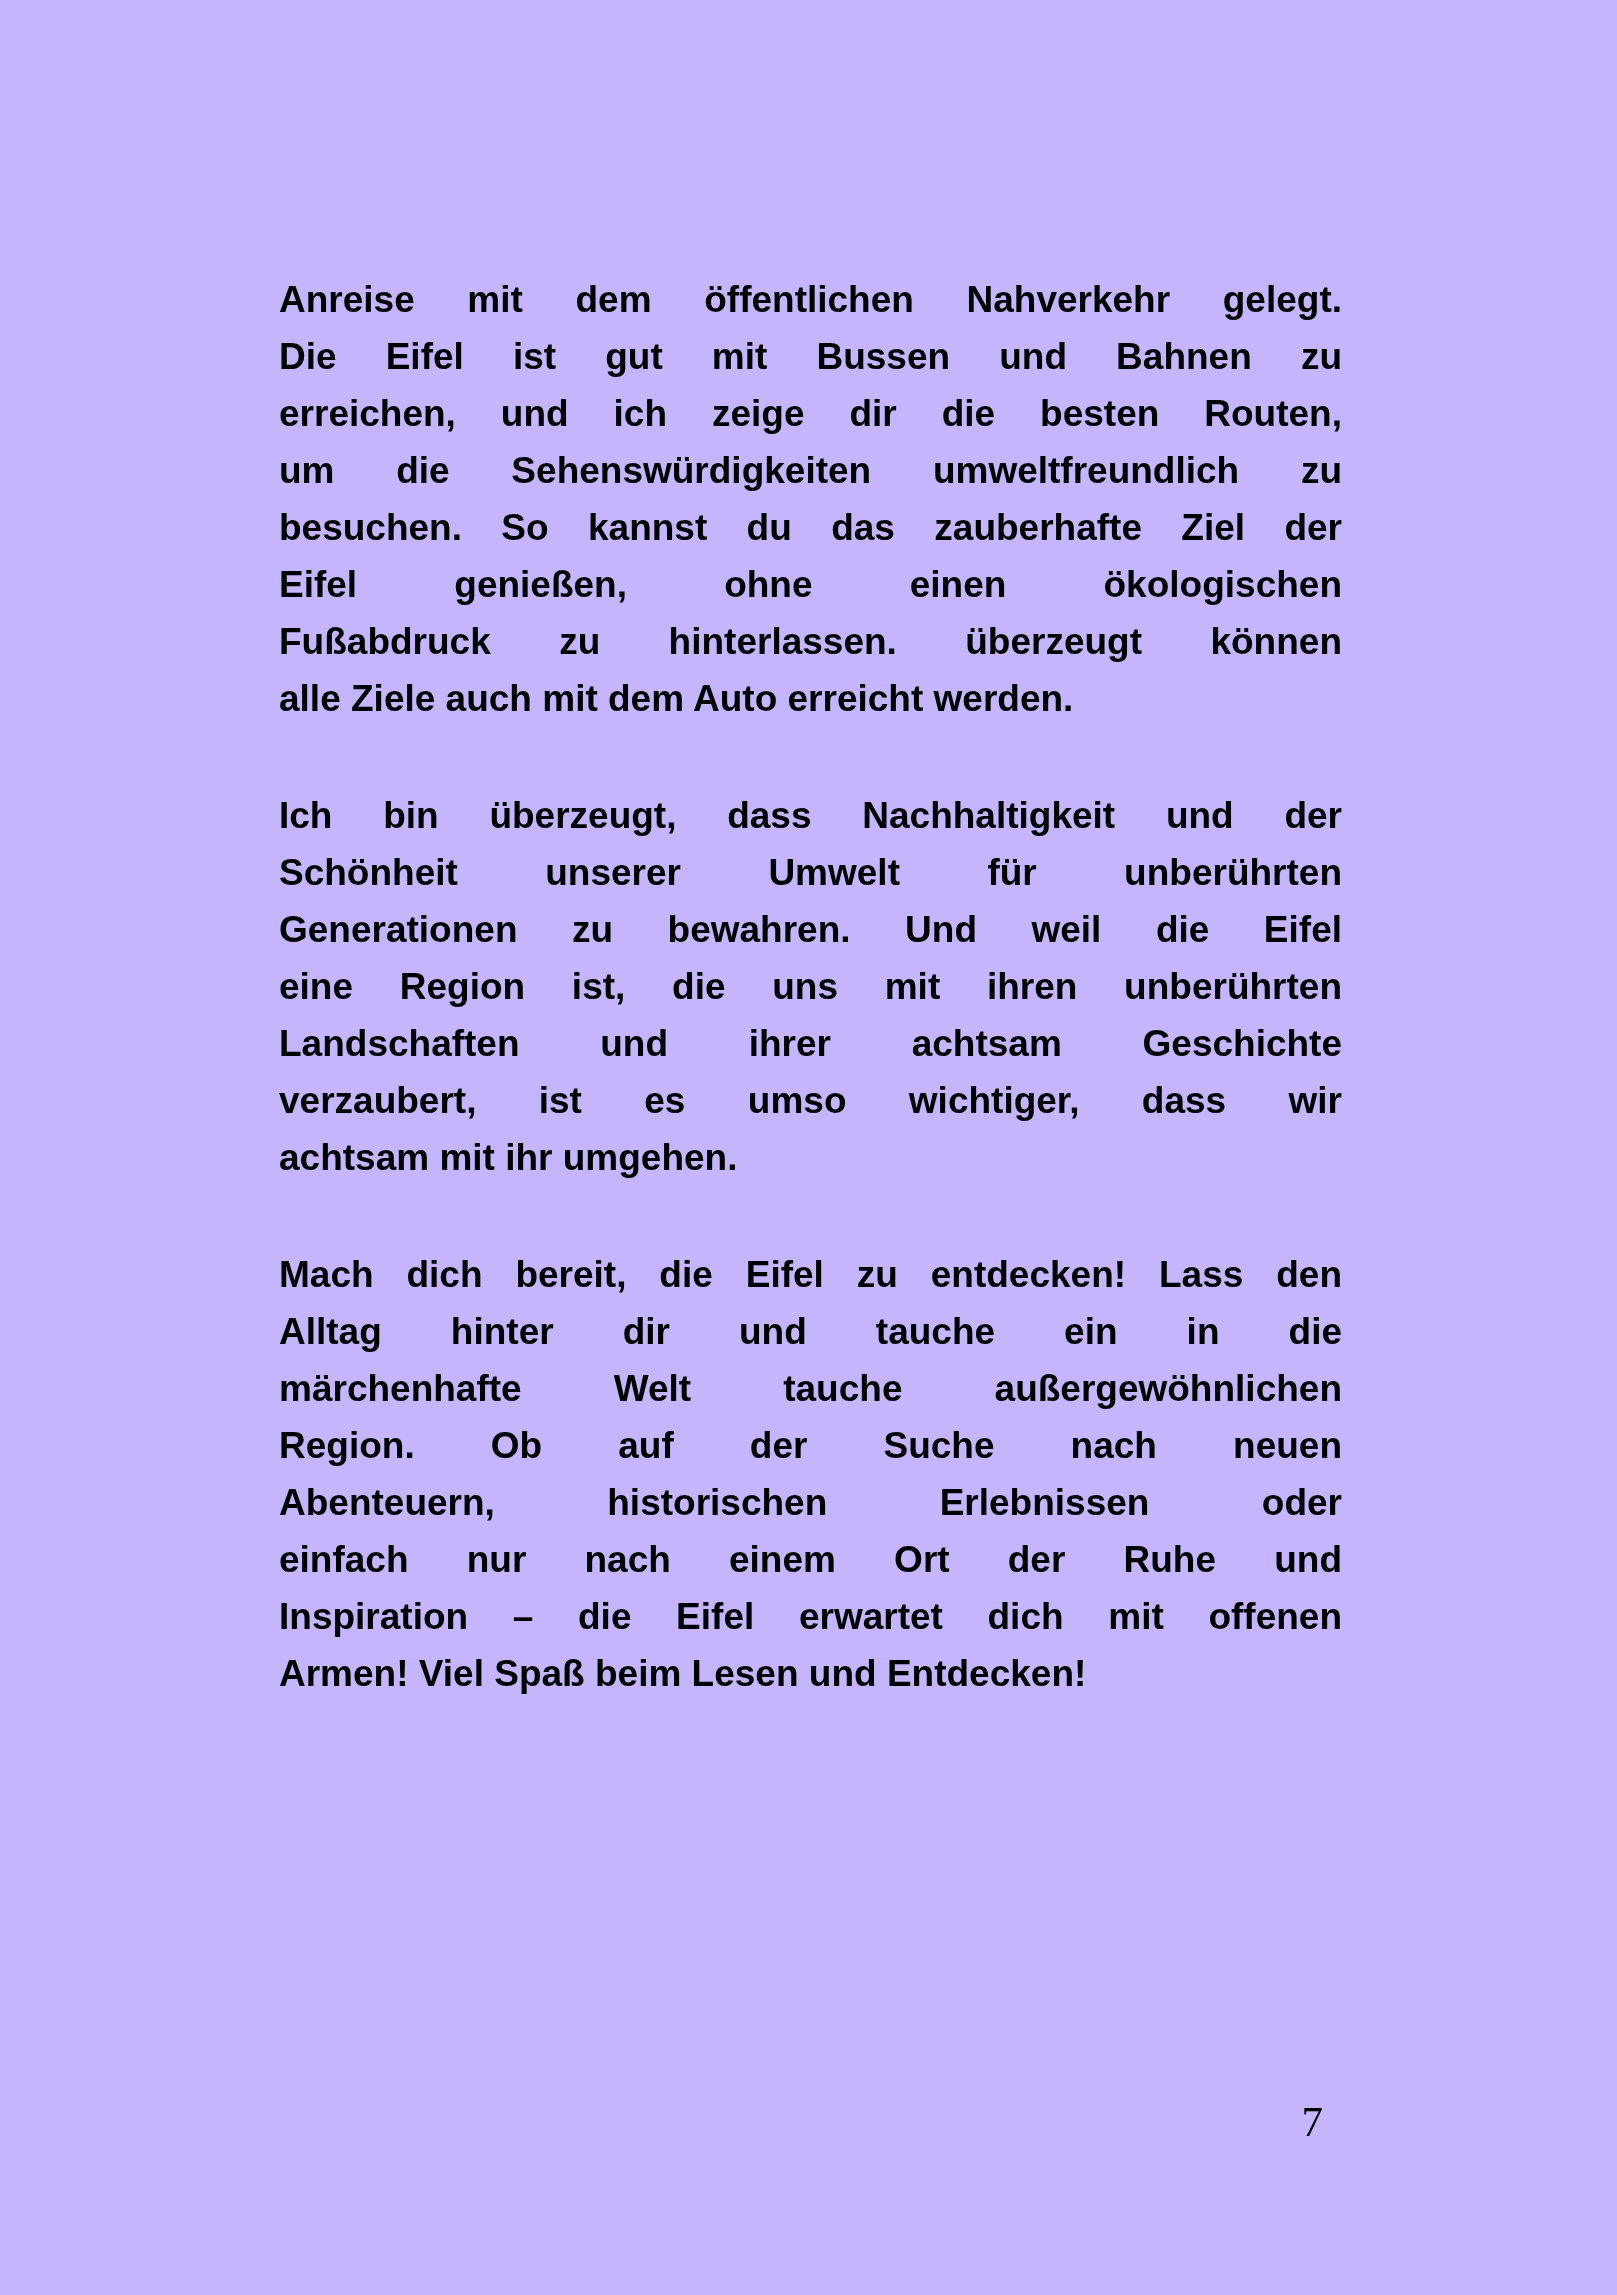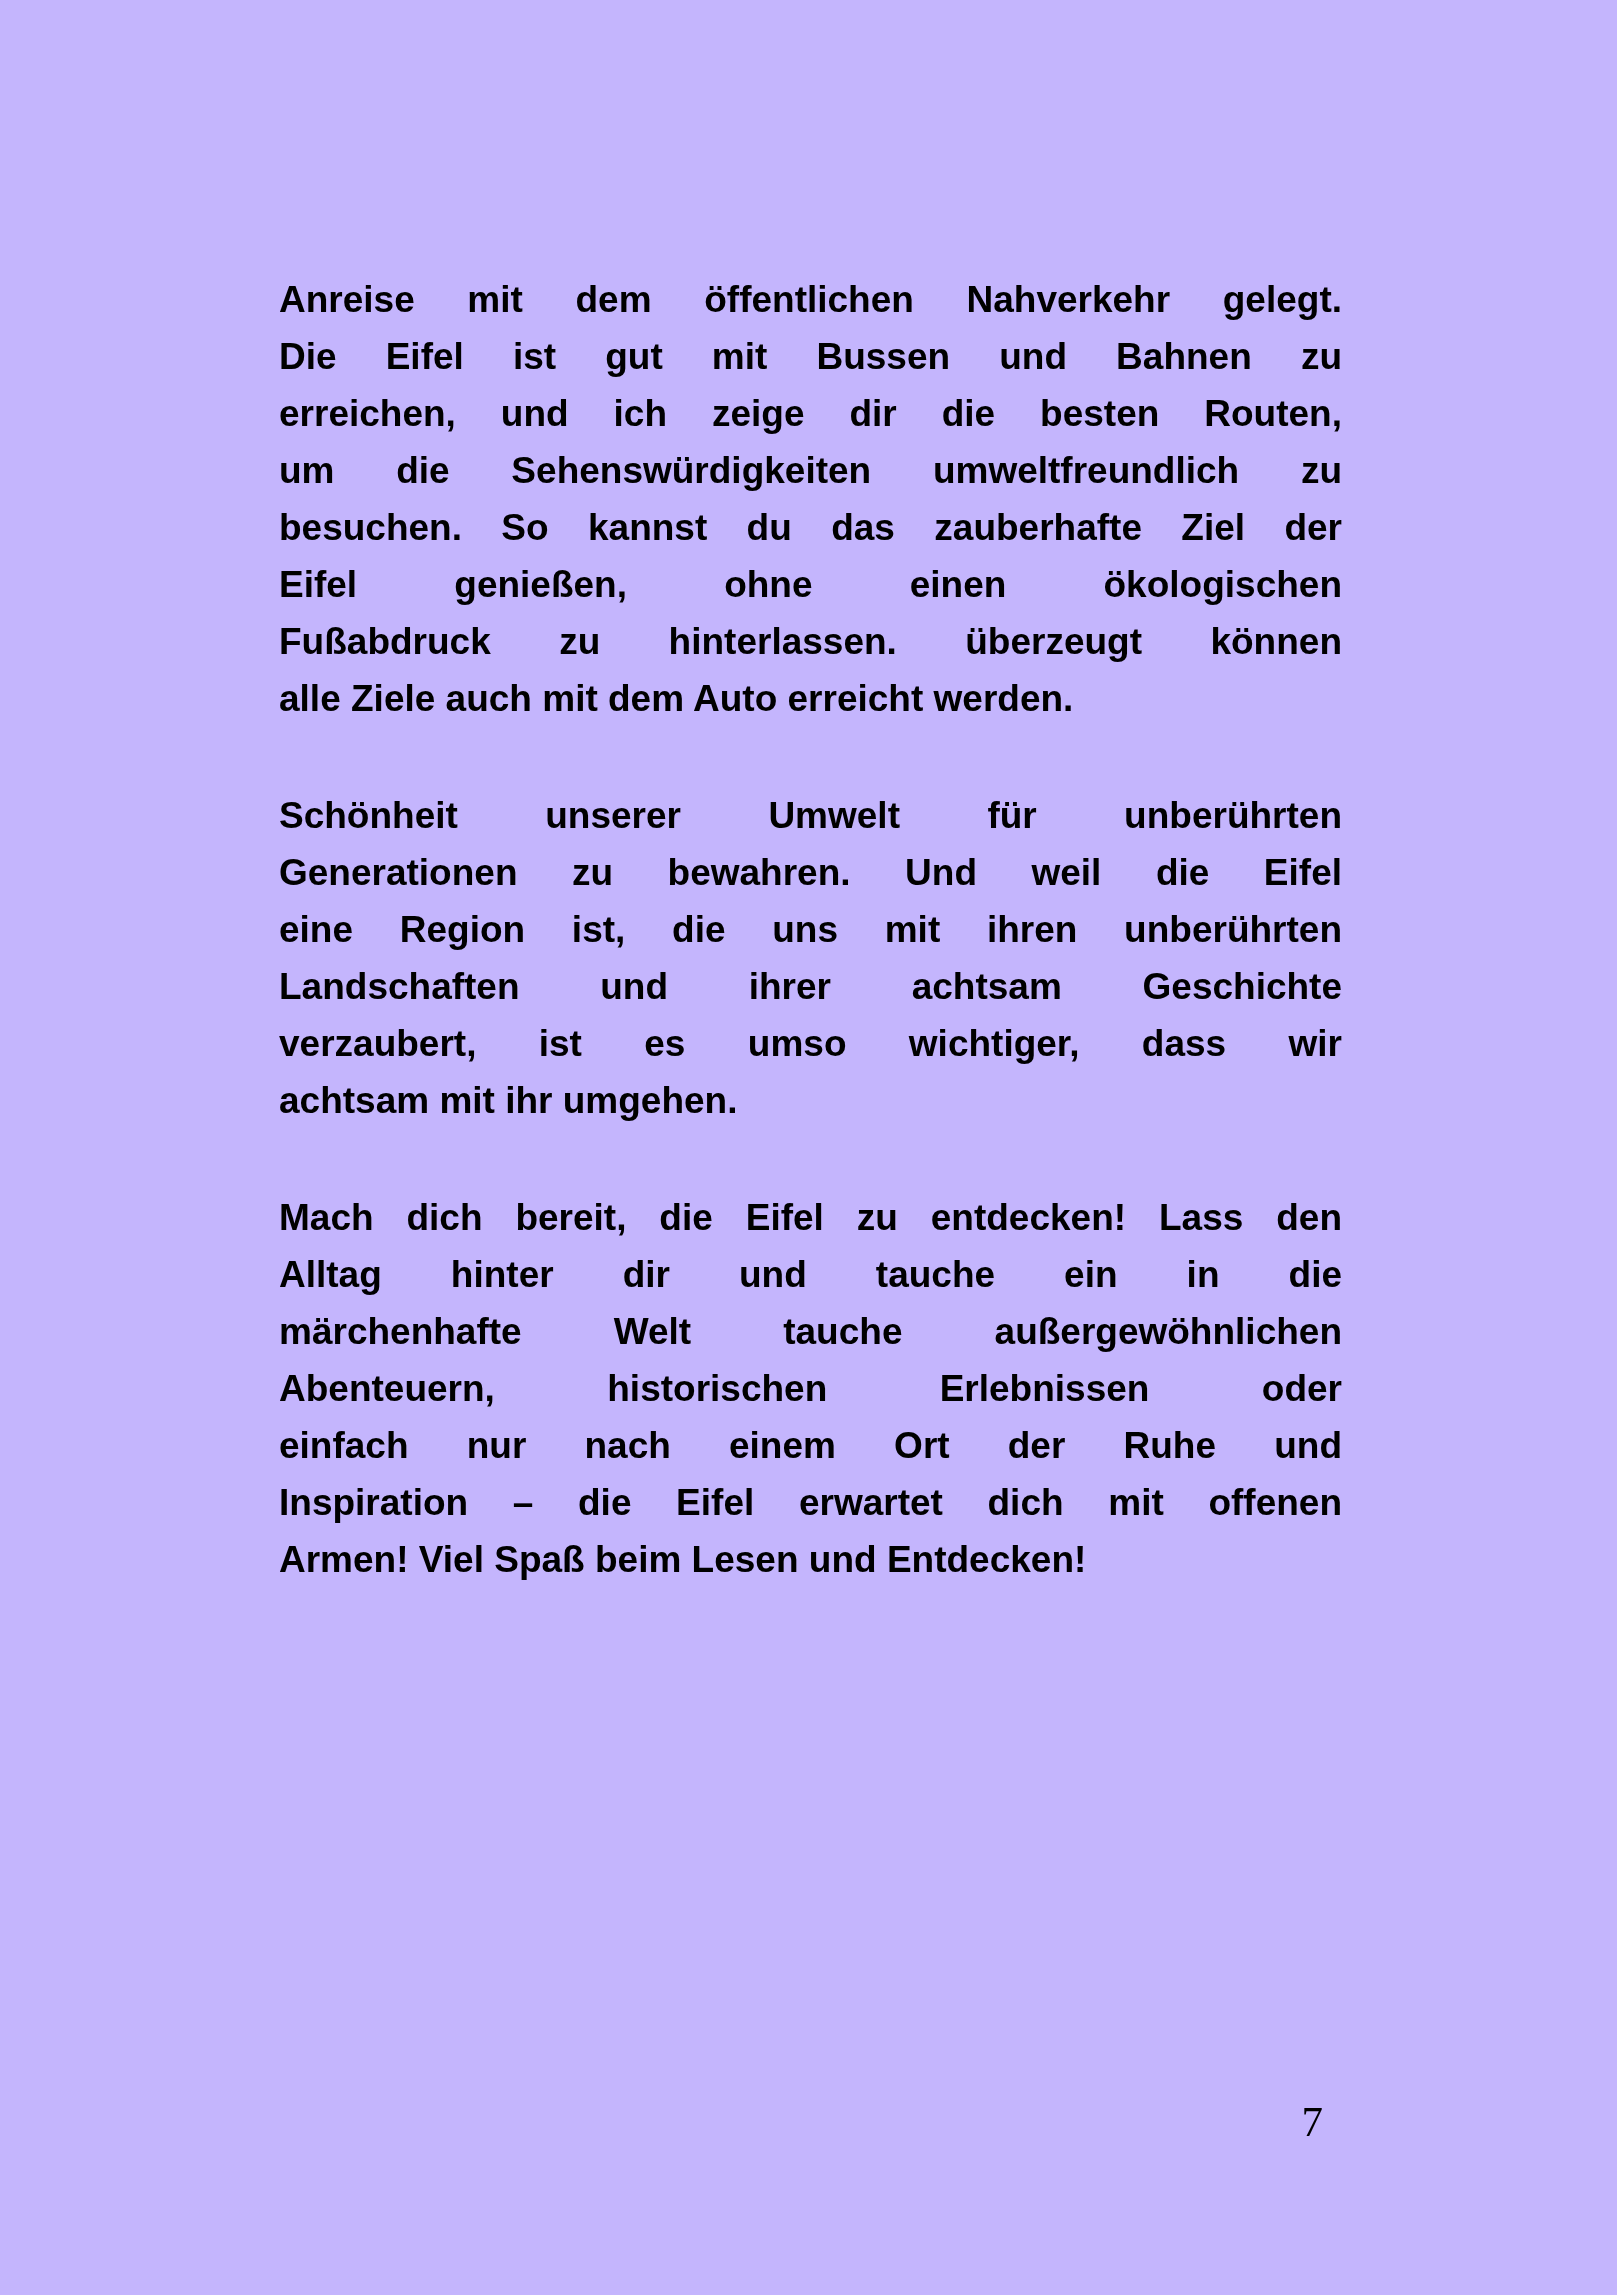--- a/index.html
+++ b/index.html
@@ -68,31 +68,33 @@
         <div class="line">Anreise mit dem öffentlichen Nahverkehr gelegt.</div>
         <div class="line">Die Eifel ist gut mit Bussen und Bahnen zu</div>
         <div class="line">erreichen, und ich zeige dir die besten Routen,</div>
         <div class="line">um die Sehenswürdigkeiten umweltfreundlich zu</div>
         <div class="line">besuchen. So kannst du das zauberhafte Ziel der</div>
         <div class="line">Eifel genießen, ohne einen ökologischen</div>
         <div class="line">Fußabdruck zu hinterlassen. überzeugt können</div>
         <div class="line last-line">alle Ziele auch mit dem Auto erreicht werden.</div>
       </div>
       <div class="para">
+        <div class="line">Ich bin überzeugt, dass Nachhaltigkeit und der</div>
         <div class="line">Schönheit unserer Umwelt für unberührten</div>
         <div class="line">Generationen zu bewahren. Und weil die Eifel</div>
         <div class="line">eine Region ist, die uns mit ihren unberührten</div>
         <div class="line">Landschaften und ihrer achtsam Geschichte</div>
         <div class="line">verzaubert, ist es umso wichtiger, dass wir</div>
         <div class="line last-line">achtsam mit ihr umgehen.</div>
       </div>
       <div class="para">
         <div class="line">Mach dich bereit, die Eifel zu entdecken! Lass den</div>
         <div class="line">Alltag hinter dir und tauche ein in die</div>
         <div class="line">märchenhafte Welt tauche außergewöhnlichen</div>
+        <div class="line">Region. Ob auf der Suche nach neuen</div>
         <div class="line">Abenteuern, historischen Erlebnissen oder</div>
         <div class="line">einfach nur nach einem Ort der Ruhe und</div>
         <div class="line">Inspiration – die Eifel erwartet dich mit offenen</div>
         <div class="line last-line">Armen! Viel Spaß beim Lesen und Entdecken!</div>
       </div>
     </div>
   <div class="page-number">7</div>
 </div>
 
 

